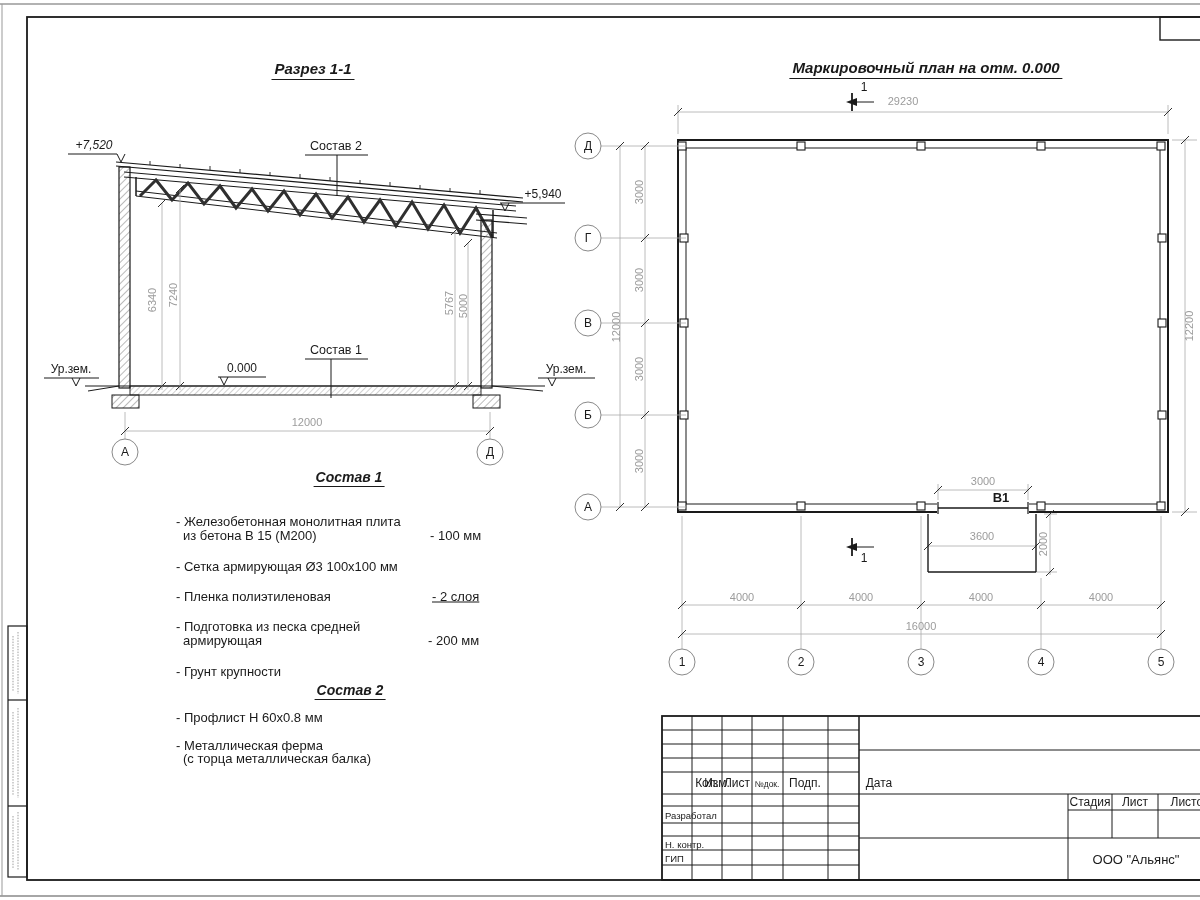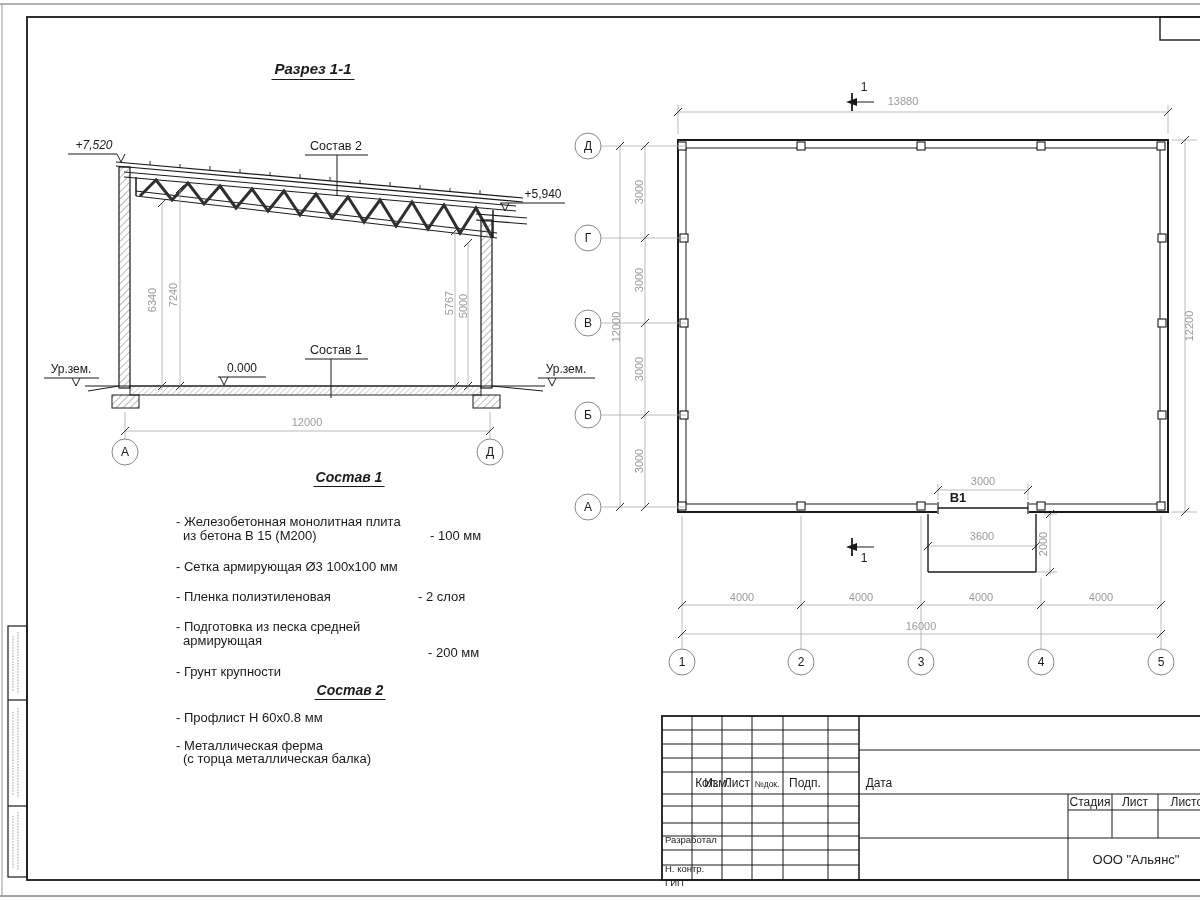--- a/index.html
+++ b/index.html
@@ -11,21 +11,21 @@
   .l{transform:translateY(-50%);}
   .rot{transform:translate(-50%,-50%) rotate(-90deg);}
   .dim{color:#9c9c9c;font-size:11px;}
   .title{font-style:italic;font-size:15px;font-weight:bold;border-bottom:1px solid #1a1a1a;padding:0 3px 2px;}
   .mtitle{font-style:italic;font-size:14px;font-weight:bold;border-bottom:1px solid #1a1a1a;padding:0 2px 1px;}
   .lab{font-size:12.5px;}
   .small{font-size:12px;}
   .mat{font-size:13px;}
   .ax{font-size:12px;}
   .tb{font-size:12px;}
-  .tbs{font-size:9.5px;margin-top:24px;}
+  .tbs{font-size:9.5px;}
   .tbx{font-size:8.5px;}
   .comp{font-size:13px;}
   .b1{font-size:13px;font-weight:600;}
 </style>
 </head>
 <body>
 
 <div class="sheet">
 
 <svg width="1200" height="900" viewBox="0 0 1200 900">
@@ -307,46 +307,47 @@
 <div class="t c dim" style="left:307px;top:422px;">12000</div>
 <div class="t c ax" style="left:125px;top:452px;">А</div>
 <div class="t c ax" style="left:490px;top:452px;">Д</div>
 
 <div class="t c mtitle" style="left:349px;top:478px;">Состав 1</div>
 <div class="t l mat" style="left:176px;top:521px;">- Железобетонная  монолитная плита</div>
 <div class="t l mat" style="left:183px;top:535px;">из бетона В 15 (М200)</div>
 <div class="t l mat" style="left:430px;top:535px;">- 100 мм</div>
 <div class="t l mat" style="left:176px;top:566px;">- Сетка армирующая Ø3 100х100 мм</div>
 <div class="t l mat" style="left:176px;top:596px;">- Пленка полиэтиленовая</div>
-<div class="t l mat" style="left:418px;top:596px;">-  2 слоя</div>
+<div class="t l mat" style="left:432px;top:596px;text-decoration:underline;">-  2 слоя</div>
 <div class="t l mat" style="left:176px;top:626px;">- Подготовка из песка средней</div>
 <div class="t l mat" style="left:183px;top:640px;">армирующая</div>
-<div class="t l mat" style="left:428px;top:640px;margin-top:12px;">- 200 мм</div>
+<div class="t l mat" style="left:428px;top:640px;">- 200 мм</div>
 <div class="t l mat" style="left:176px;top:671px;">- Грунт крупности</div>
 
 <div class="t c mtitle" style="left:350px;top:691px;">Состав 2</div>
 <div class="t l mat" style="left:176px;top:717px;">- Профлист Н 60х0.8 мм</div>
 <div class="t l mat" style="left:176px;top:745px;">- Металлическая ферма</div>
 <div class="t l mat" style="left:183px;top:758px;">(с торца металлическая балка)</div>
 
+<div class="t c title" style="left:926px;top:69px;">Маркировочный план на отм. 0.000</div>
 <div class="t c small" style="left:864px;top:87px;">1</div>
 <div class="t c small" style="left:864px;top:558px;">1</div>
-<div class="t c dim" style="left:903px;top:101px;">13880</div>
+<div class="t c dim" style="left:903px;top:101px;">29230</div>
 <div class="t rot dim" style="left:1189px;top:326px;">12200</div>
 <div class="t rot dim" style="left:616px;top:327px;">12000</div>
 <div class="t c ax" style="left:588px;top:146px;">Д</div>
 <div class="t c ax" style="left:588px;top:238px;">Г</div>
 <div class="t c ax" style="left:588px;top:323px;">В</div>
 <div class="t c ax" style="left:588px;top:415px;">Б</div>
 <div class="t c ax" style="left:588px;top:507px;">А</div>
 <div class="t rot dim" style="left:639px;top:192px;">3000</div>
 <div class="t rot dim" style="left:639px;top:280px;">3000</div>
 <div class="t rot dim" style="left:639px;top:369px;">3000</div>
 <div class="t rot dim" style="left:639px;top:461px;">3000</div>
-<div class="t c b1" style="left:940px;top:497px;padding-left:36px;">В1</div>
+<div class="t c b1" style="left:983px;top:497px;padding-left:36px;">В1</div>
 <div class="t c dim" style="left:983px;top:481px;">3000</div>
 <div class="t c dim" style="left:982px;top:536px;">3600</div>
 <div class="t rot dim" style="left:1043px;top:544px;">2000</div>
 <div class="t c dim" style="left:742px;top:597px;">4000</div>
 <div class="t c dim" style="left:861px;top:597px;">4000</div>
 <div class="t c dim" style="left:981px;top:597px;">4000</div>
 <div class="t c dim" style="left:1101px;top:597px;">4000</div>
 <div class="t c dim" style="left:921px;top:626px;">16000</div>
 <div class="t c ax" style="left:682px;top:662px;">1</div>
 <div class="t c ax" style="left:801px;top:662px;">2</div>

